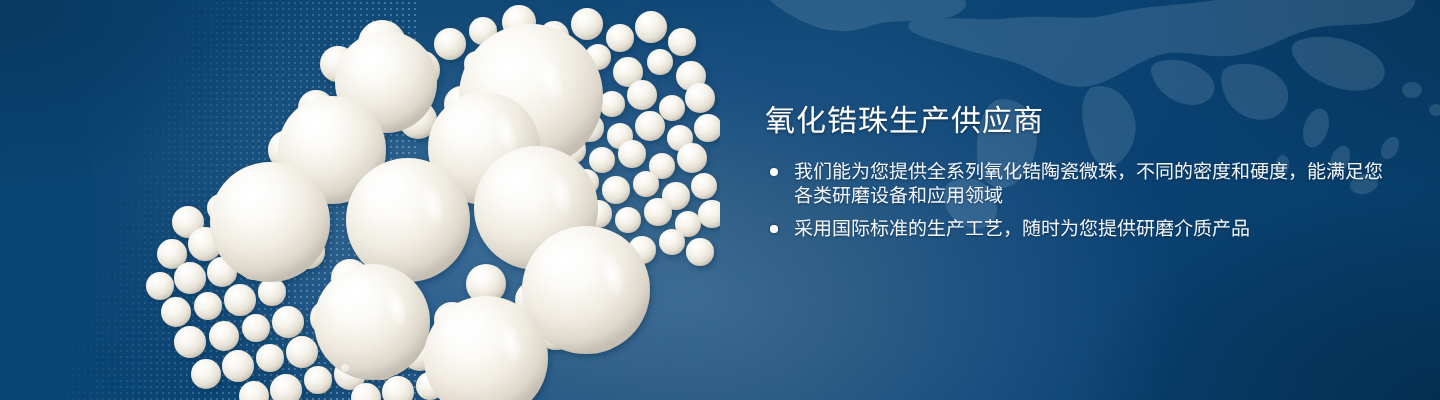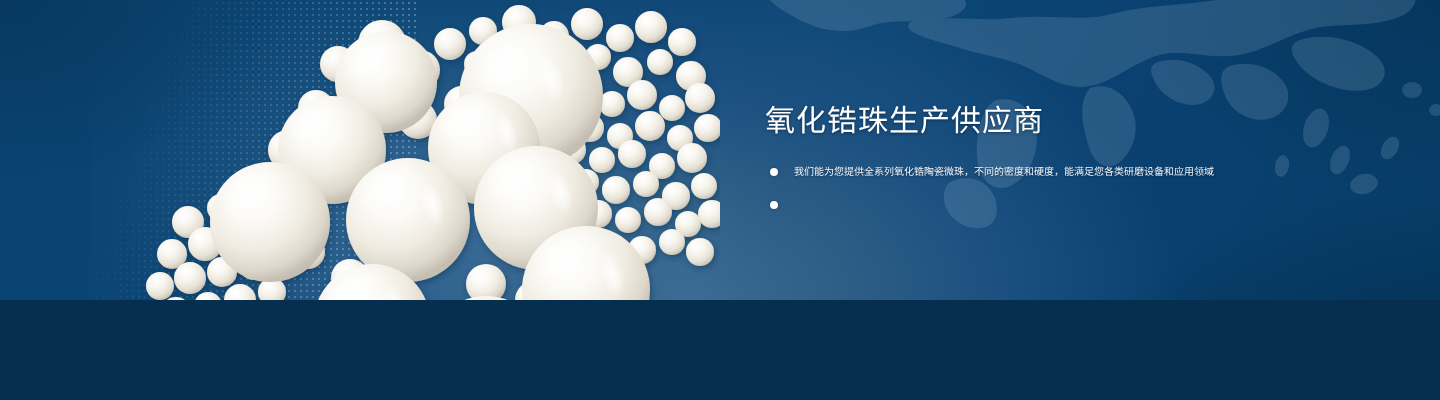--- a/index.html
+++ b/index.html
@@ -8,21 +8,21 @@
     padding: 0;
     background: #062f4f;
   }
   body {
     font-family: "Liberation Sans", "DejaVu Sans", sans-serif;
   }
 
   .banner {
     position: relative;
     width: 1440px;
-    height: 300px;
+    height: 400px;
     overflow: hidden;
     background: #0a4472;
   }
 
   
   .bg-base {
     position: absolute;
     inset: 0;
     background:
       radial-gradient(ellipse 620px 420px at 700px 300px,
@@ -108,21 +108,21 @@
   }
   .feature-list {
     list-style: none;
     margin: 0;
     padding: 0;
   }
   .feature-item {
     position: relative;
     padding-left: 29px;
     margin-bottom: 9px;
-    font-size: 10px;
+    font-size: 19px;
     line-height: 24px;
     color: #f2f6fa;
     text-shadow: 0 1px 2px rgba(0,20,40,0.5);
   }
   .feature-item:last-child { margin-bottom: 0; }
   .feature-bullet {
     position: absolute;
     left: 5px;
     top: 8px;
     width: 8px;
@@ -378,16 +378,20 @@
     <h1 class="headline">氧化锆珠生产供应商</h1>
 
     <ul class="feature-list">
       <li class="feature-item">
         <span class="feature-bullet"></span>
         <span>我们能为您提供全系列氧化锆陶瓷微珠，不同的密度和硬度，能满足您各类研磨设备和应用领域</span>
       </li>
       <li class="feature-item">
         <span class="feature-bullet"></span>
       </li>
+      <li class="feature-item">
+        <span class="feature-bullet"></span>
+        <span>采用国际标准的生产工艺，随时为您提供研磨介质产品</span>
+      </li>
     </ul>
   </div>
 
 </div>
 
 </body></html>

